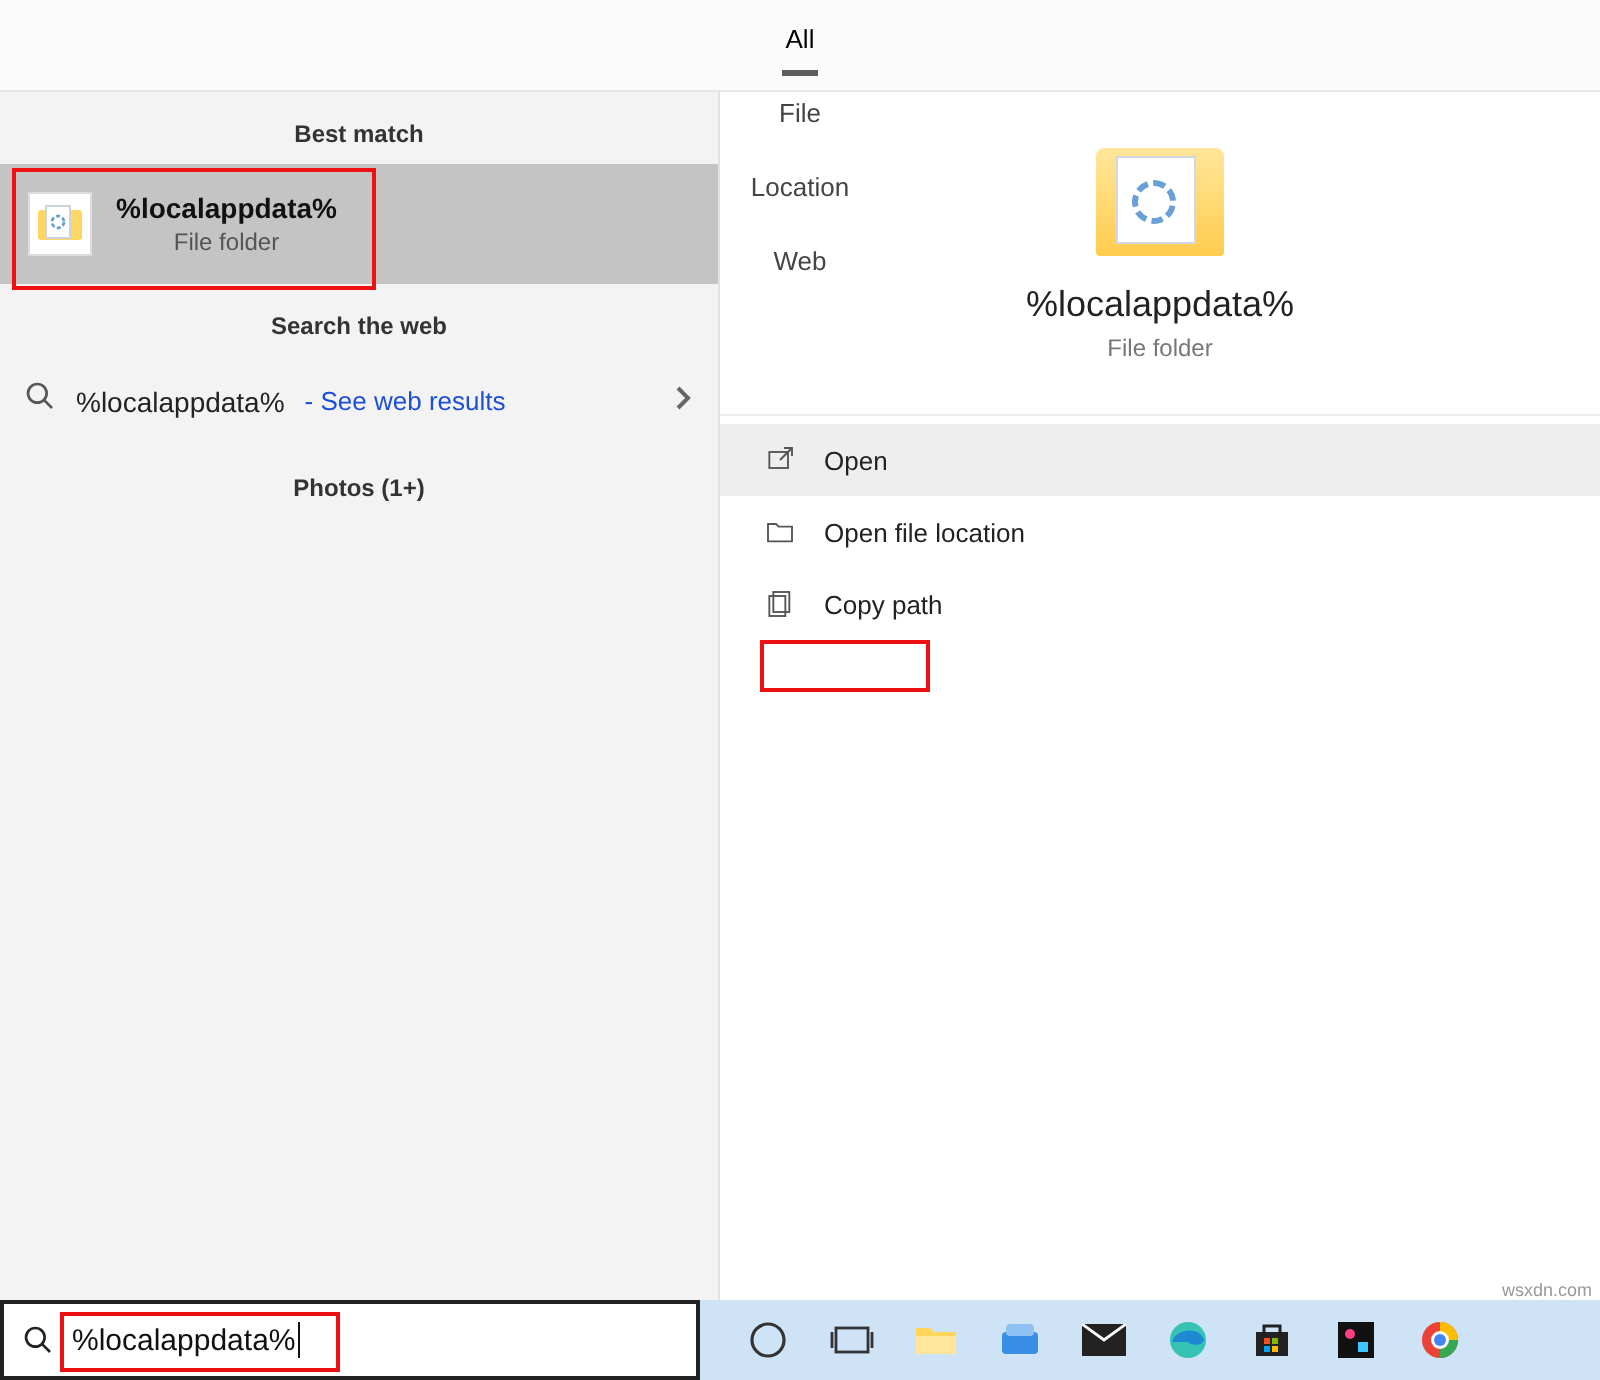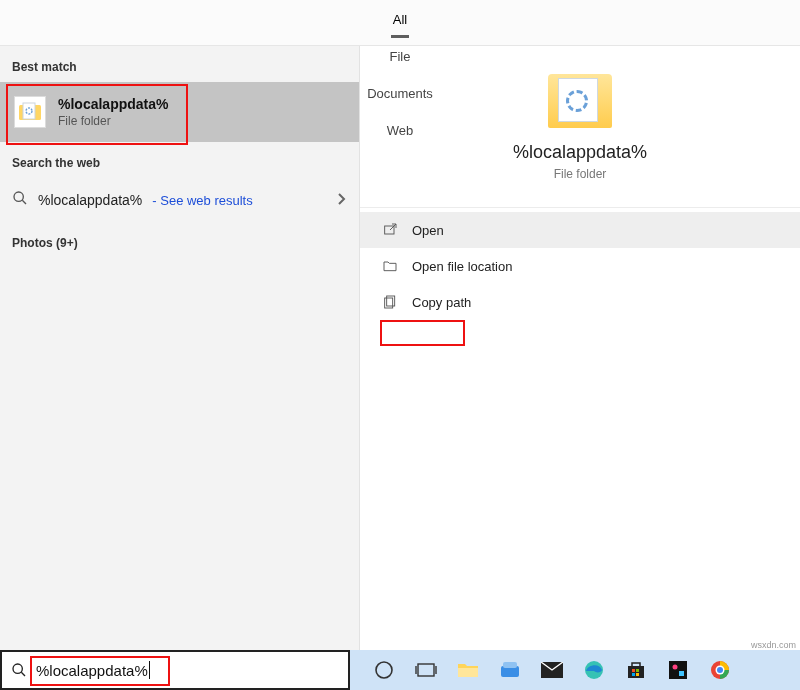--- a/index.html
+++ b/index.html
@@ -10,21 +10,21 @@
   .tab { font-size: 13px; color: #444; padding: 12px 12px 10px; cursor: pointer; position: relative; }
   .tab.active { color: #000; }
   .tab.active::after { content:""; position:absolute; left:10px; right:10px; bottom:-1px; height:3px; background:#5e5e5e; }
   .tabbar .spacer { flex: 1; }
   .topbtn { width: 40px; height: 40px; display:flex; align-items:center; justify-content:center; color:#555; }
 
   .avatar { width:28px; height:28px; border-radius:50%; background:#e9e9e9; display:flex; align-items:center; justify-content:center; font-size:13px; color:#555; border:1px solid #d8d8d8;}
 
   
   .main { display:flex; height: calc(690px - 46px - 40px); }
-  .leftcol { width: 360px; background:#f3f3f3; border-right:1px solid #e2e2e2; }
+  .leftcol { width: 360px; background:#f3f3f3; border-right:1px solid #e2e2e2;text-align:center; }
   .rightcol { flex:1; background:#fff; display:flex; flex-direction:column; }
 
   .section-label { font-size:12px; font-weight:600; color:#333; padding: 14px 12px 8px; }
 
   .best-match { display:flex; align-items:center; gap:12px; padding: 14px 14px; background:#c4c4c4; }
   .best-match .icon { width:32px; height:32px; background:#fff; border:1px solid #dcdcdc; display:flex; align-items:center; justify-content:center;}
   .best-match .title { font-size:14px; font-weight:600; color:#111; }
   .best-match .sub { font-size:12px; color:#555; margin-top:2px; }
 
   .redbox1 { position:absolute; left:6px; top:84px; width:182px; height:61px; border:2px solid #e11; pointer-events:none; }
@@ -66,21 +66,21 @@
   .redbox3 { position:absolute; left:30px; bottom:4px; width:140px; height:30px; border:2px solid #e11; pointer-events:none; }
 
   .attrib { position:absolute; right:4px; bottom:40px; font-size:9px; color:#999; }
 </style>
 </head>
 <body>
 
 <div class="tabbar">
   <div class="tab active">All</div>
   <div class="tab">File</div>
-  <div class="tab">Documents</div>
+  <div class="tab">Location</div>
   <div class="tab">Web</div>
   <div class="spacer"></div>
   <div class="topbtn">
       <div class="avatar">A</div>
     </div>
   <div class="topbtn">
     <svg width="18" height="18" viewBox="0 0 24 24" fill="none" stroke="#555" stroke-width="1.6">
         <circle cx="9" cy="7" r="3.5"></circle>
         <path d="M3 20c0-3 3-5 6-5s6 2 6 5"></path>
         <path d="M18 4l4 4m0-4l-4 4" stroke-linecap="round"></path>
@@ -124,21 +124,21 @@
       </span>
       <span class="term">%localappdata%</span>
       <span class="hint"> - See web results</span>
       <span class="chev">
         <svg width="12" height="12" viewBox="0 0 12 12" fill="none" stroke="#666" stroke-width="2">
             <path d="M4 1l5 5-5 5"></path>
           </svg>
       </span>
     </div>
 
-    <div class="section-label">Photos (9+)</div>
+    <div class="section-label">Photos (1+)</div>
   </div>
 
   <div class="rightcol">
     <div class="preview-top">
       <div class="folder-art">
         <div class="back"></div>
           <div class="sheet"></div>
           <div class="gear"></div>
       </div>
       <div class="preview-title">%localappdata%</div>

